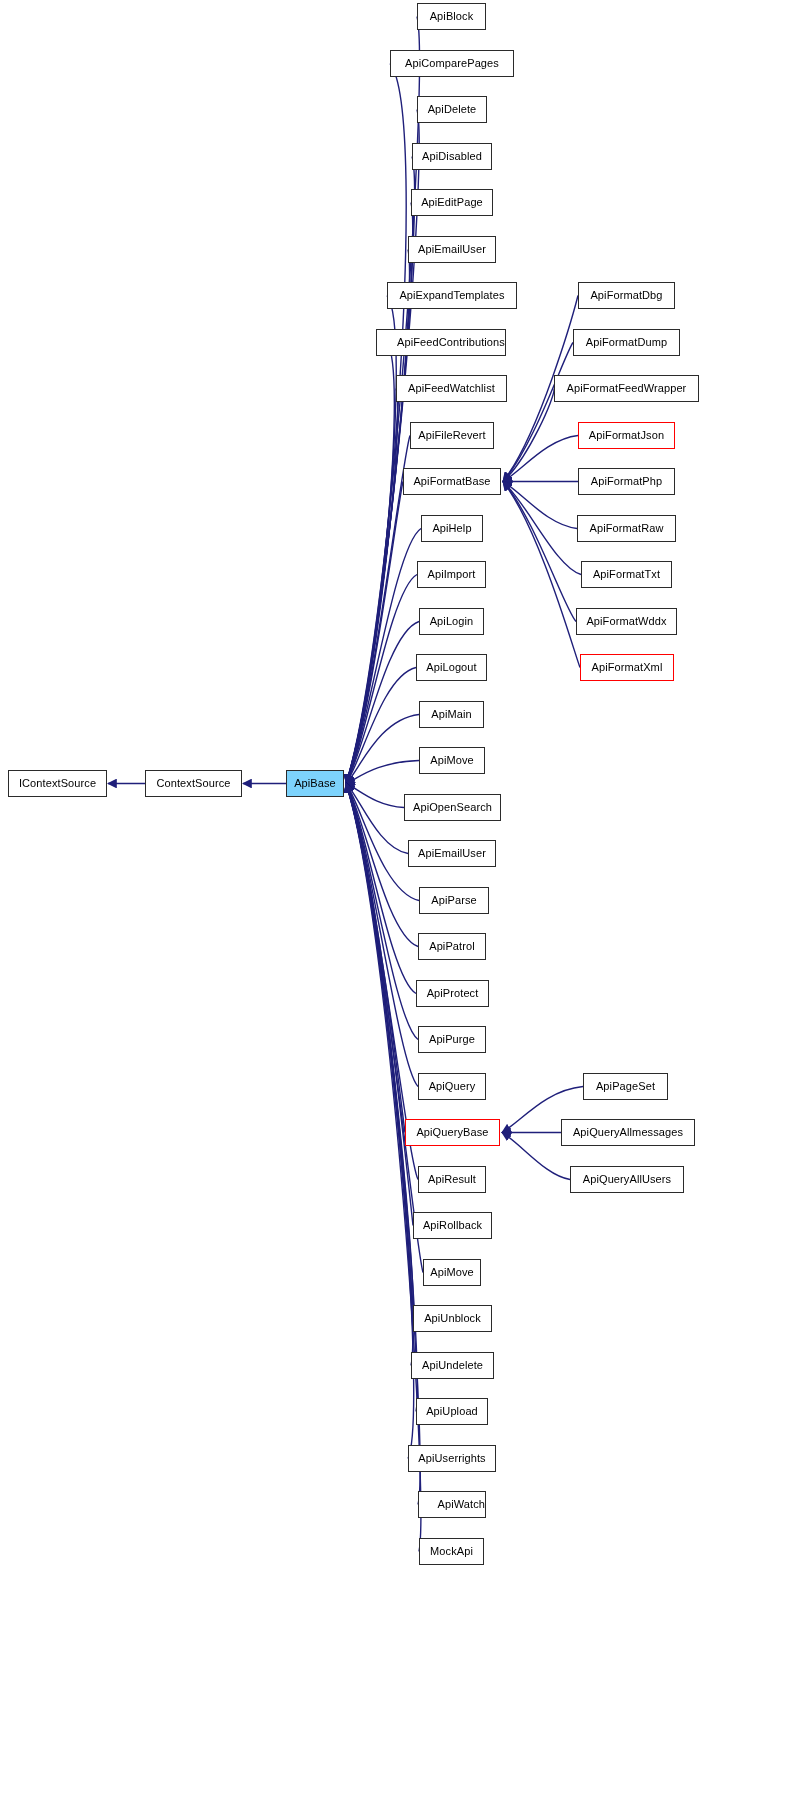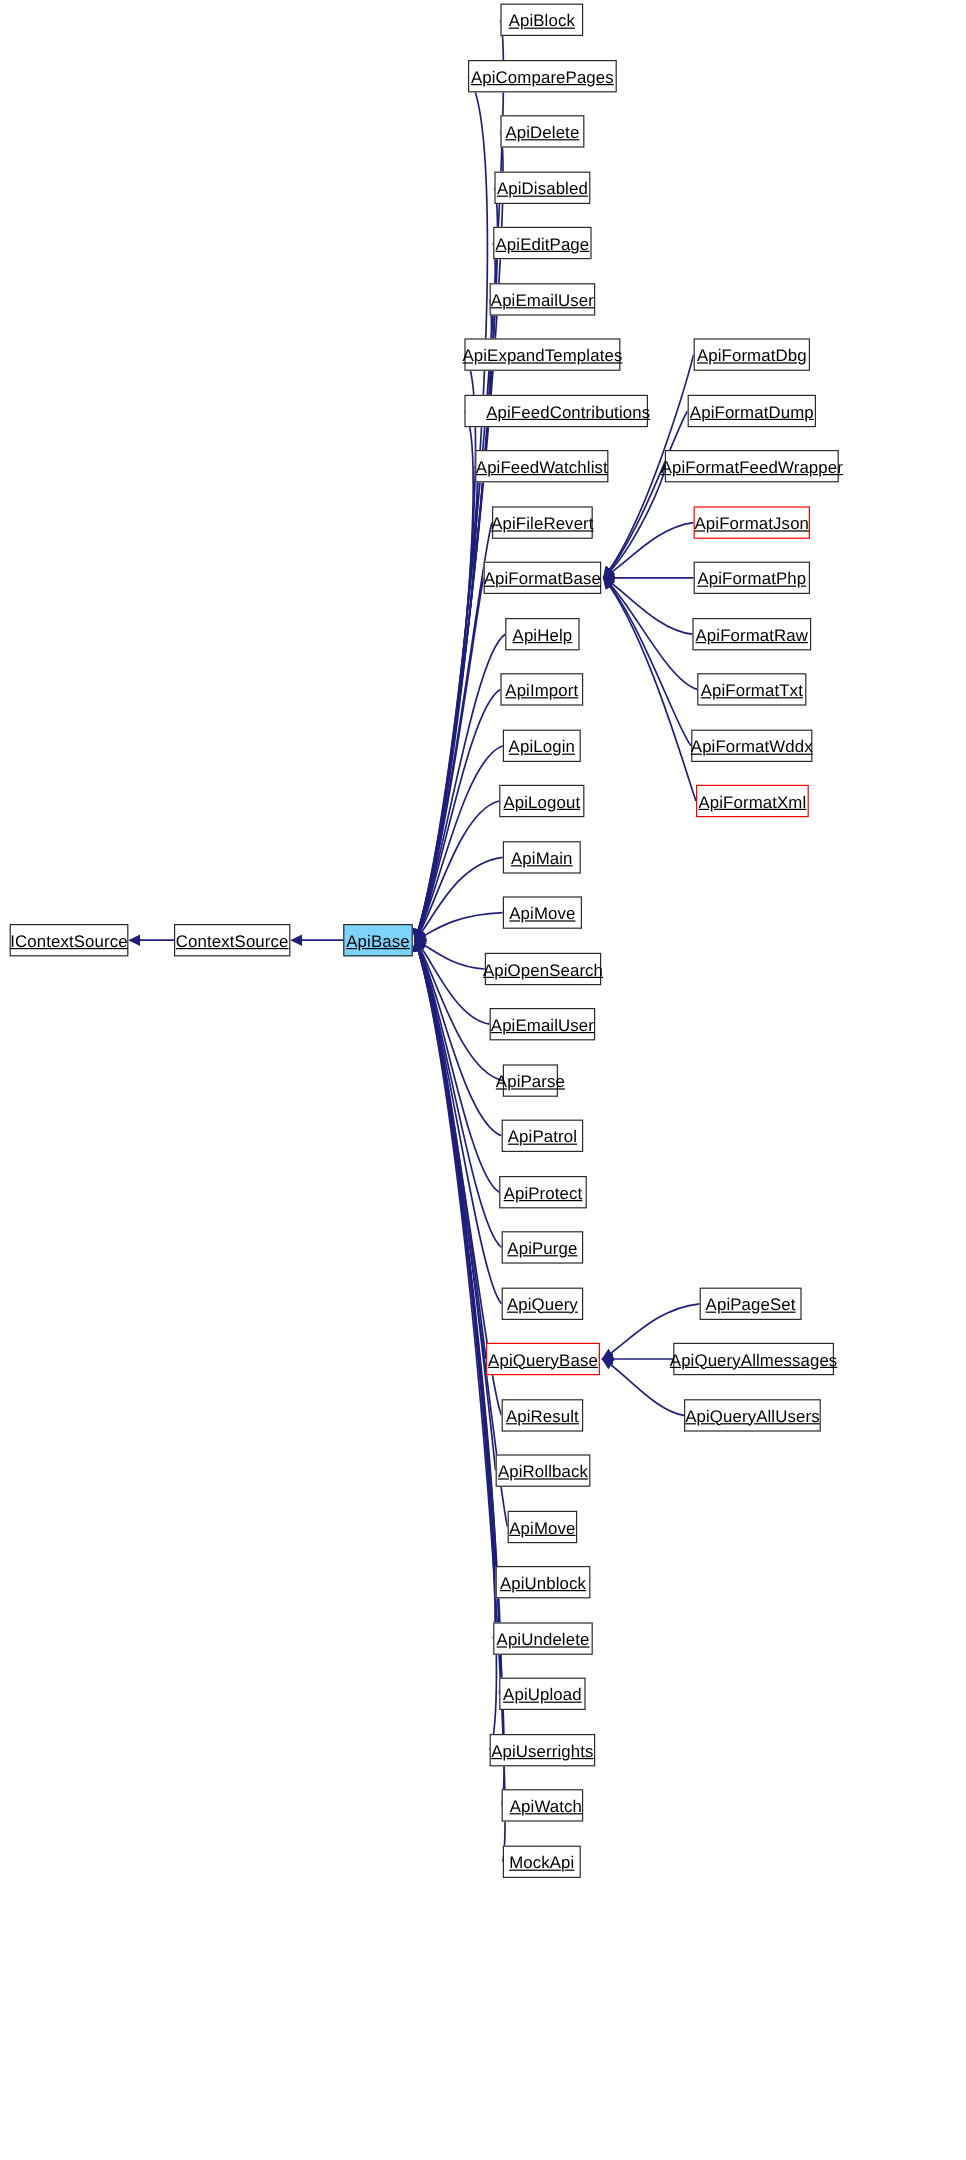--- a/index.html
+++ b/index.html
@@ -6,22 +6,22 @@
   html,body{margin:0;padding:0;background:#ffffff;}
   body{
     width:805px;height:1800px;position:relative;overflow:hidden;
     font-family:"Liberation Sans","DejaVu Sans",sans-serif;
   }
   #diagram{position:absolute;inset:0;width:805px;height:1800px;}
   .node-box{
     position:absolute;box-sizing:border-box;
     border:1px solid #2b2b2b;background:#ffffff;
     display:flex;align-items:center;justify-content:center;
-    font-size:14px;color:#000000;line-height:1;
-    white-space:nowrap;letter-spacing:.1px;text-decoration:underline;
+    font-size:11px;color:#000000;line-height:1;
+    white-space:nowrap;letter-spacing:.1px;
   }
   .node-box.red{border:1.6px solid #ff0000;}
   .node-box.filled{background:#7dd3fc;border:1px solid #2b2b2b;}
   .edges{position:absolute;left:0;top:0;width:805px;height:1800px;pointer-events:none;}
 </style>
 </head>
 <body>
 
 <div id="diagram">
   <svg class="edges" viewBox="0 0 805 1800" width="805" height="1800" xmlns="http://www.w3.org/2000/svg">
@@ -105,21 +105,21 @@
       </div>
       <div class="node-box" style="left: 411px; top: 189px; width: 82px; height: 27px;">
         <span>ApiEditPage</span>
       </div>
       <div class="node-box" style="left: 408px; top: 236px; width: 88px; height: 27px;">
         <span>ApiEmailUser</span>
       </div>
       <div class="node-box" style="left: 387px; top: 282px; width: 130px; height: 27px;">
         <span>ApiExpandTemplates</span>
       </div>
-      <div class="node-box" style="left: 387px; top: 329px; width: 153px; height: 27px; padding-left: 20px;">
+      <div class="node-box" style="left: 376px; top: 329px; width: 130px; height: 27px; padding-left: 20px;">
         <span>ApiFeedContributions</span>
       </div>
       <div class="node-box" style="left: 396px; top: 375px; width: 111px; height: 27px;">
         <span>ApiFeedWatchlist</span>
       </div>
       <div class="node-box" style="left: 410px; top: 422px; width: 84px; height: 27px;">
         <span>ApiFileRevert</span>
       </div>
       <div class="node-box" style="left: 403px; top: 468px; width: 98px; height: 27px;">
         <span>ApiFormatBase</span>
@@ -141,21 +141,21 @@
       </div>
       <div class="node-box" style="left: 419px; top: 747px; width: 66px; height: 27px;">
         <span>ApiMove</span>
       </div>
       <div class="node-box" style="left: 404px; top: 794px; width: 97px; height: 27px;">
         <span>ApiOpenSearch</span>
       </div>
       <div class="node-box" style="left: 408px; top: 840px; width: 88px; height: 27px;">
         <span>ApiEmailUser</span>
       </div>
-      <div class="node-box" style="left: 419px; top: 887px; width: 46px; height: 27px;">
+      <div class="node-box" style="left: 419px; top: 887px; width: 70px; height: 27px;">
         <span>ApiParse</span>
       </div>
       <div class="node-box" style="left: 418px; top: 933px; width: 68px; height: 27px;">
         <span>ApiPatrol</span>
       </div>
       <div class="node-box" style="left: 416px; top: 980px; width: 73px; height: 27px;">
         <span>ApiProtect</span>
       </div>
       <div class="node-box" style="left: 418px; top: 1026px; width: 68px; height: 27px;">
         <span>ApiPurge</span>

